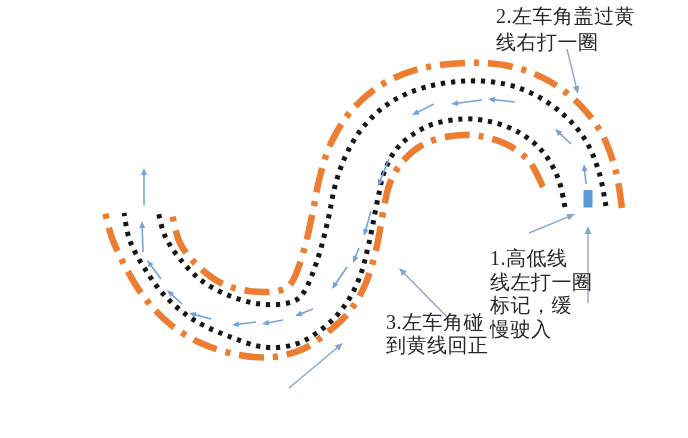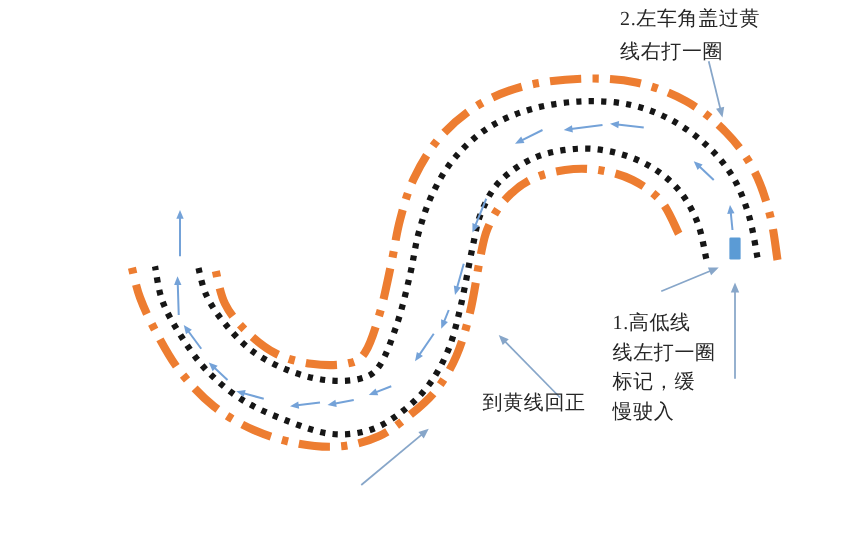--- a/index.html
+++ b/index.html
@@ -7,21 +7,21 @@
     position:relative;
     width:688px;height:438px;
     background:#ffffff;
     overflow:hidden;
     font-family:"Liberation Serif","DejaVu Serif",serif;
   }
   .stage svg{position:absolute;left:0;top:0;}
   .label{
     position:absolute;
     color:#262626;
-    font-size:16px;
+    font-size:20px;
     letter-spacing:0.5px;
     white-space:nowrap;
   }
   #label-step-2{left:496px;top:3px;line-height:26px;}
   #label-step-1{left:490px;top:247px;line-height:23.5px;}
   #label-step-3{left:386px;top:311px;line-height:23px;}
   #label-step-4{left:221px;top:380px;line-height:27px;}
 </style>
 </head>
 <body>
@@ -94,19 +94,20 @@
     <div>标记，缓</div>
     <div>慢驶入</div>
   </div>
 
   <div class="label" id="label-step-2">
     <div>2.左车角盖过黄</div>
     <div>线右打一圈</div>
   </div>
 
   <div class="label" id="label-step-3">
+    <div>3.左车角碰</div>
     <div>到黄线回正</div>
   </div>
 
   <div class="label" id="label-step-4">
   </div>
 
 </div>
 
 </body></html>

